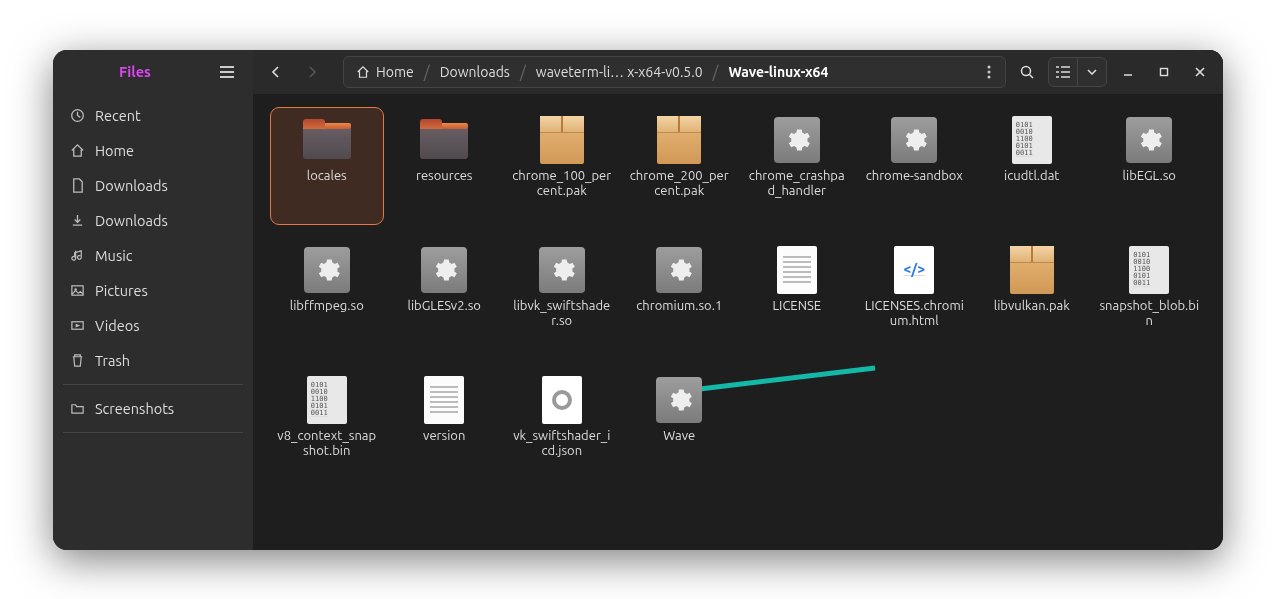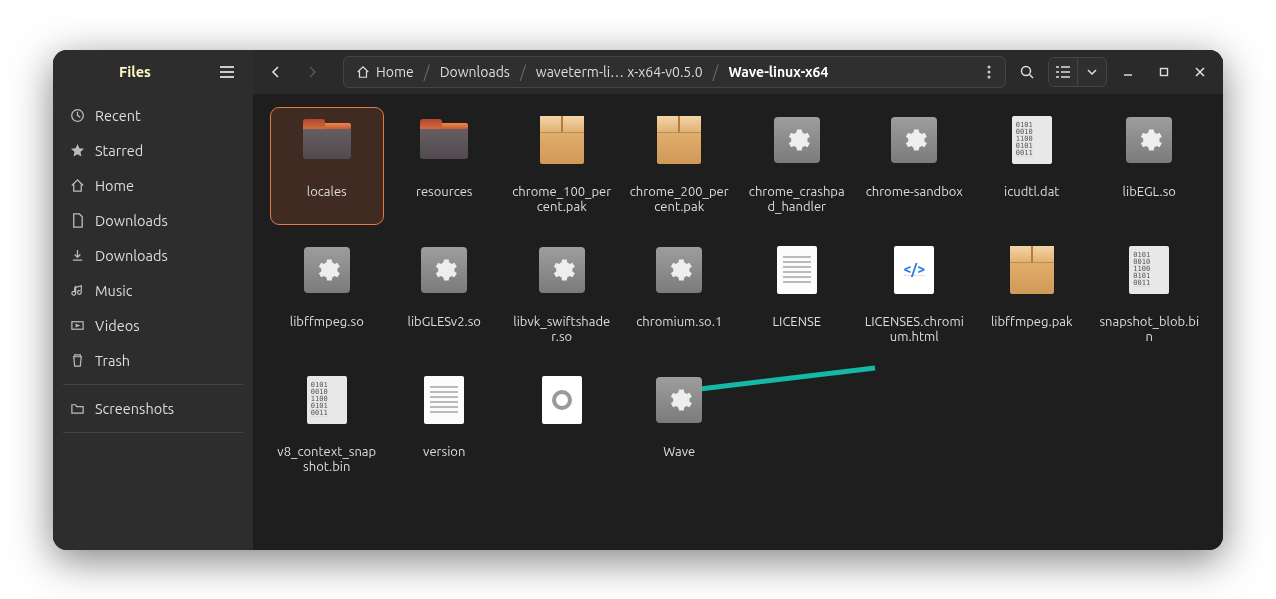--- a/index.html
+++ b/index.html
@@ -30,21 +30,21 @@
     color: #ddd;
     display: flex;
     flex-direction: column;
     font-size: 14.5px;
   }
   .sidebar-header {
     height: 44px;
     display: flex;
     align-items: center;
     padding: 0 12px;
-    color: #fef9c3;
+    color: #d946ef;
     font-weight: 600;
     gap: 8px;
   }
   .sidebar-header .title { flex: 1; text-align: center; }
   .hamburger {
     width: 28px; height: 28px;
     display: flex; align-items: center; justify-content: center;
     border-radius: 4px;
     cursor: pointer;
   }
@@ -130,21 +130,21 @@
     flex-direction: column;
     align-items: center;
     text-align: center;
     font-size: 13px;
     line-height: 1.2;
     cursor: pointer;
     border-radius: 8px;
     padding: 4px;
   }
   .file-item .thumb { width: 56px; height: 56px; position: relative; display:flex; align-items:center; justify-content:center;text-decoration:underline;}
-  .file-item .label { margin-top: 16px; word-break: break-word; max-width: 100px; }
+  .file-item .label { margin-top: 0; word-break: break-word; max-width: 100px; }
   .file-item.selected { background: rgba(255,120,60,0.15); outline: 1.5px solid #e77846; }
 
   
   .folder {
     width: 48px; height: 42px; position: relative;
   }
   .folder::before {
     content:""; position:absolute; top:6px; left:0; width:100%; height:34px;
     background: linear-gradient(#6a5f65 0%, #504a4e 100%);
     border-radius: 3px;
@@ -205,28 +205,20 @@
               <svg width="15" height="15" viewBox="0 0 16 16">
                 <circle cx="8" cy="8" r="6.2" fill="none" stroke="#bbb" stroke-width="1.4"></circle>
                 <path d="M8 4v4l3 2" fill="none" stroke="#bbb" stroke-width="1.4"></path>
               </svg>
             </span>
             <span>Recent</span>
           </div>
           <div class="sidebar-item">
             <span class="icon">
               <svg width="15" height="15" viewBox="0 0 16 16">
-                <path d="M8 1l2 4.5 5 .5-3.8 3.4 1 5L8 12l-4.2 2.4 1-5L1 6l5-.5z" fill="#bbb"></path>
-              </svg>
-            </span>
-            <span>Starred</span>
-          </div>
-          <div class="sidebar-item">
-            <span class="icon">
-              <svg width="15" height="15" viewBox="0 0 16 16">
                 <path d="M2 8l6-6 6 6M4 7v7h8V7" fill="none" stroke="#bbb" stroke-width="1.4"></path>
               </svg>
             </span>
             <span>Home</span>
           </div>
           <div class="sidebar-item">
             <span class="icon">
               <svg width="15" height="15" viewBox="0 0 16 16">
                 <path d="M4 1h6l3 3v11H4z" fill="none" stroke="#bbb" stroke-width="1.4"></path>
               </svg>
@@ -241,20 +233,30 @@
             </span>
             <span>Downloads</span>
           </div>
           <div class="sidebar-item">
             <span class="icon">
               <svg width="15" height="15" viewBox="0 0 16 16">
                 <path d="M6 3v8a2 2 0 11-1-1.7V5l7-2v7a2 2 0 11-1-1.7" fill="none" stroke="#bbb" stroke-width="1.3"></path>
               </svg>
             </span>
             <span>Music</span>
+          </div>
+          <div class="sidebar-item">
+            <span class="icon">
+              <svg width="15" height="15" viewBox="0 0 16 16">
+                <rect x="2" y="3" width="12" height="10" fill="none" stroke="#bbb" stroke-width="1.3"></rect>
+                <circle cx="6" cy="7" r="1.3" fill="#bbb"></circle>
+                <path d="M2 12l4-4 3 3 2-2 3 3" fill="none" stroke="#bbb" stroke-width="1.2"></path>
+              </svg>
+            </span>
+            <span>Pictures</span>
           </div>
           <div class="sidebar-item">
             <span class="icon">
               <svg width="15" height="15" viewBox="0 0 16 16">
                 <rect x="2" y="4" width="12" height="8" fill="none" stroke="#bbb" stroke-width="1.3"></rect>
                 <path d="M6 6l5 2-5 2z" fill="#bbb"></path>
               </svg>
             </span>
             <span>Videos</span>
           </div>
@@ -479,21 +481,21 @@
           <div class="file-item">
             <div class="thumb">
               <div class="htmldoc">&lt;/&gt;</div>
             </div>
             <div class="label">LICENSES.chromium.html</div>
           </div>
           <div class="file-item">
             <div class="thumb">
               <div class="pkg"></div>
             </div>
-            <div class="label">libffmpeg.pak</div>
+            <div class="label">libvulkan.pak</div>
           </div>
           <div class="file-item">
             <div class="thumb">
               <div class="bindoc">0101<br>0010<br>1100<br>0101<br>0011</div>
             </div>
             <div class="label">snapshot_blob.bin</div>
           </div>
           <div class="file-item">
             <div class="thumb">
               <div class="bindoc">0101<br>0010<br>1100<br>0101<br>0011</div>
@@ -505,20 +507,21 @@
               <div class="txtdoc"></div>
             </div>
             <div class="label">version</div>
           </div>
           <div class="file-item">
             <div class="thumb">
               <div class="jsondoc">
                 <div class="ring"></div>
               </div>
             </div>
+            <div class="label">vk_swiftshader_icd.json</div>
           </div>
           <div class="file-item">
             <div class="thumb">
               <div class="gear-box">
                 <svg viewBox="0 0 24 24">
                   <path d="M12 8a4 4 0 100 8 4 4 0 000-8zm9 4a7 7 0 00-.1-1.2l2.1-1.6-2-3.4-2.5 1a7 7 0 00-2-1.2L16 3h-4l-.5 2.6a7 7 0 00-2 1.2l-2.5-1-2 3.4 2.1 1.6A7 7 0 007 12a7 7 0 00.1 1.2L5 14.8l2 3.4 2.5-1a7 7 0 002 1.2L12 21h4l.5-2.6a7 7 0 002-1.2l2.5 1 2-3.4-2.1-1.6A7 7 0 0021 12z"></path>
                 </svg>
               </div>
             </div>
             <div class="label">Wave</div>

